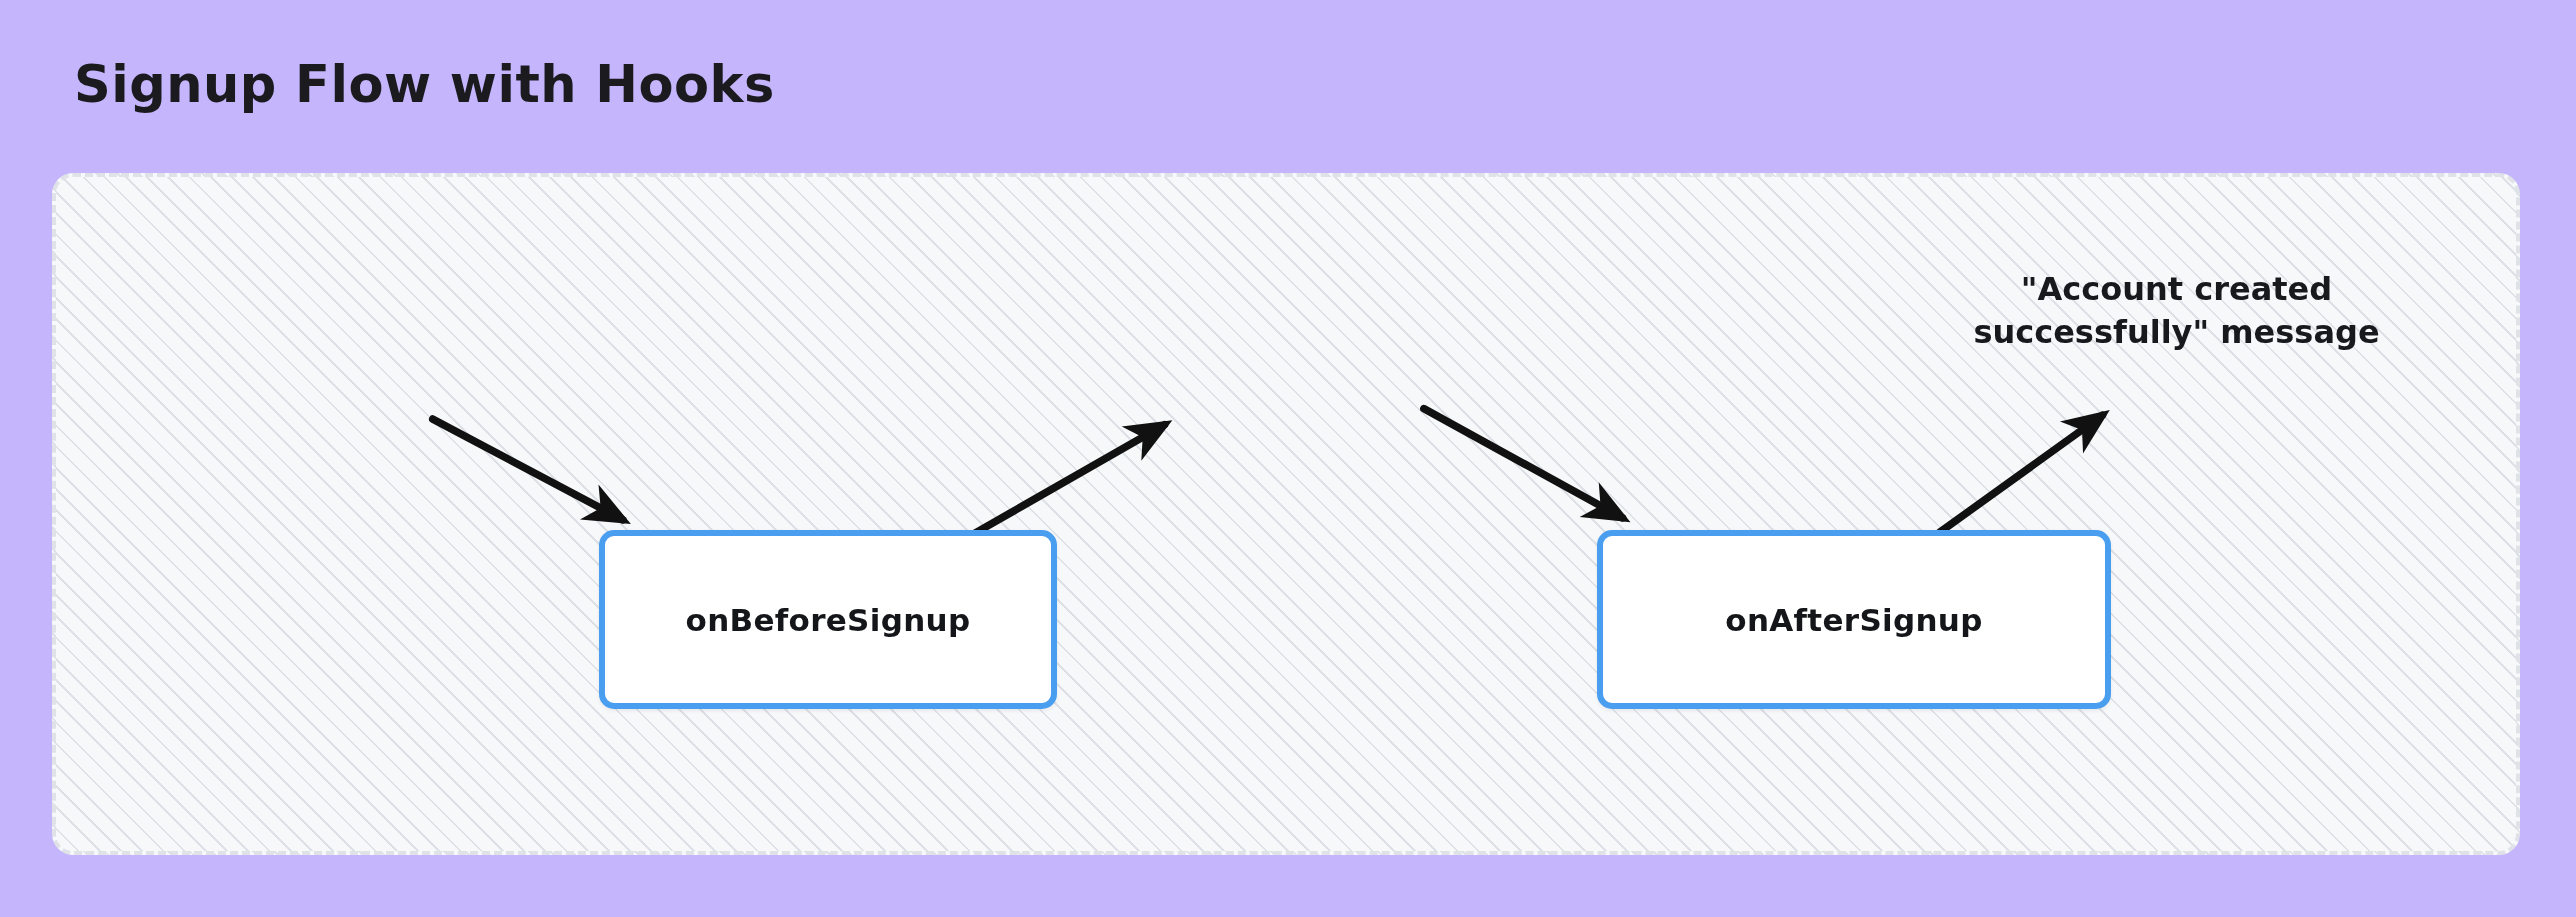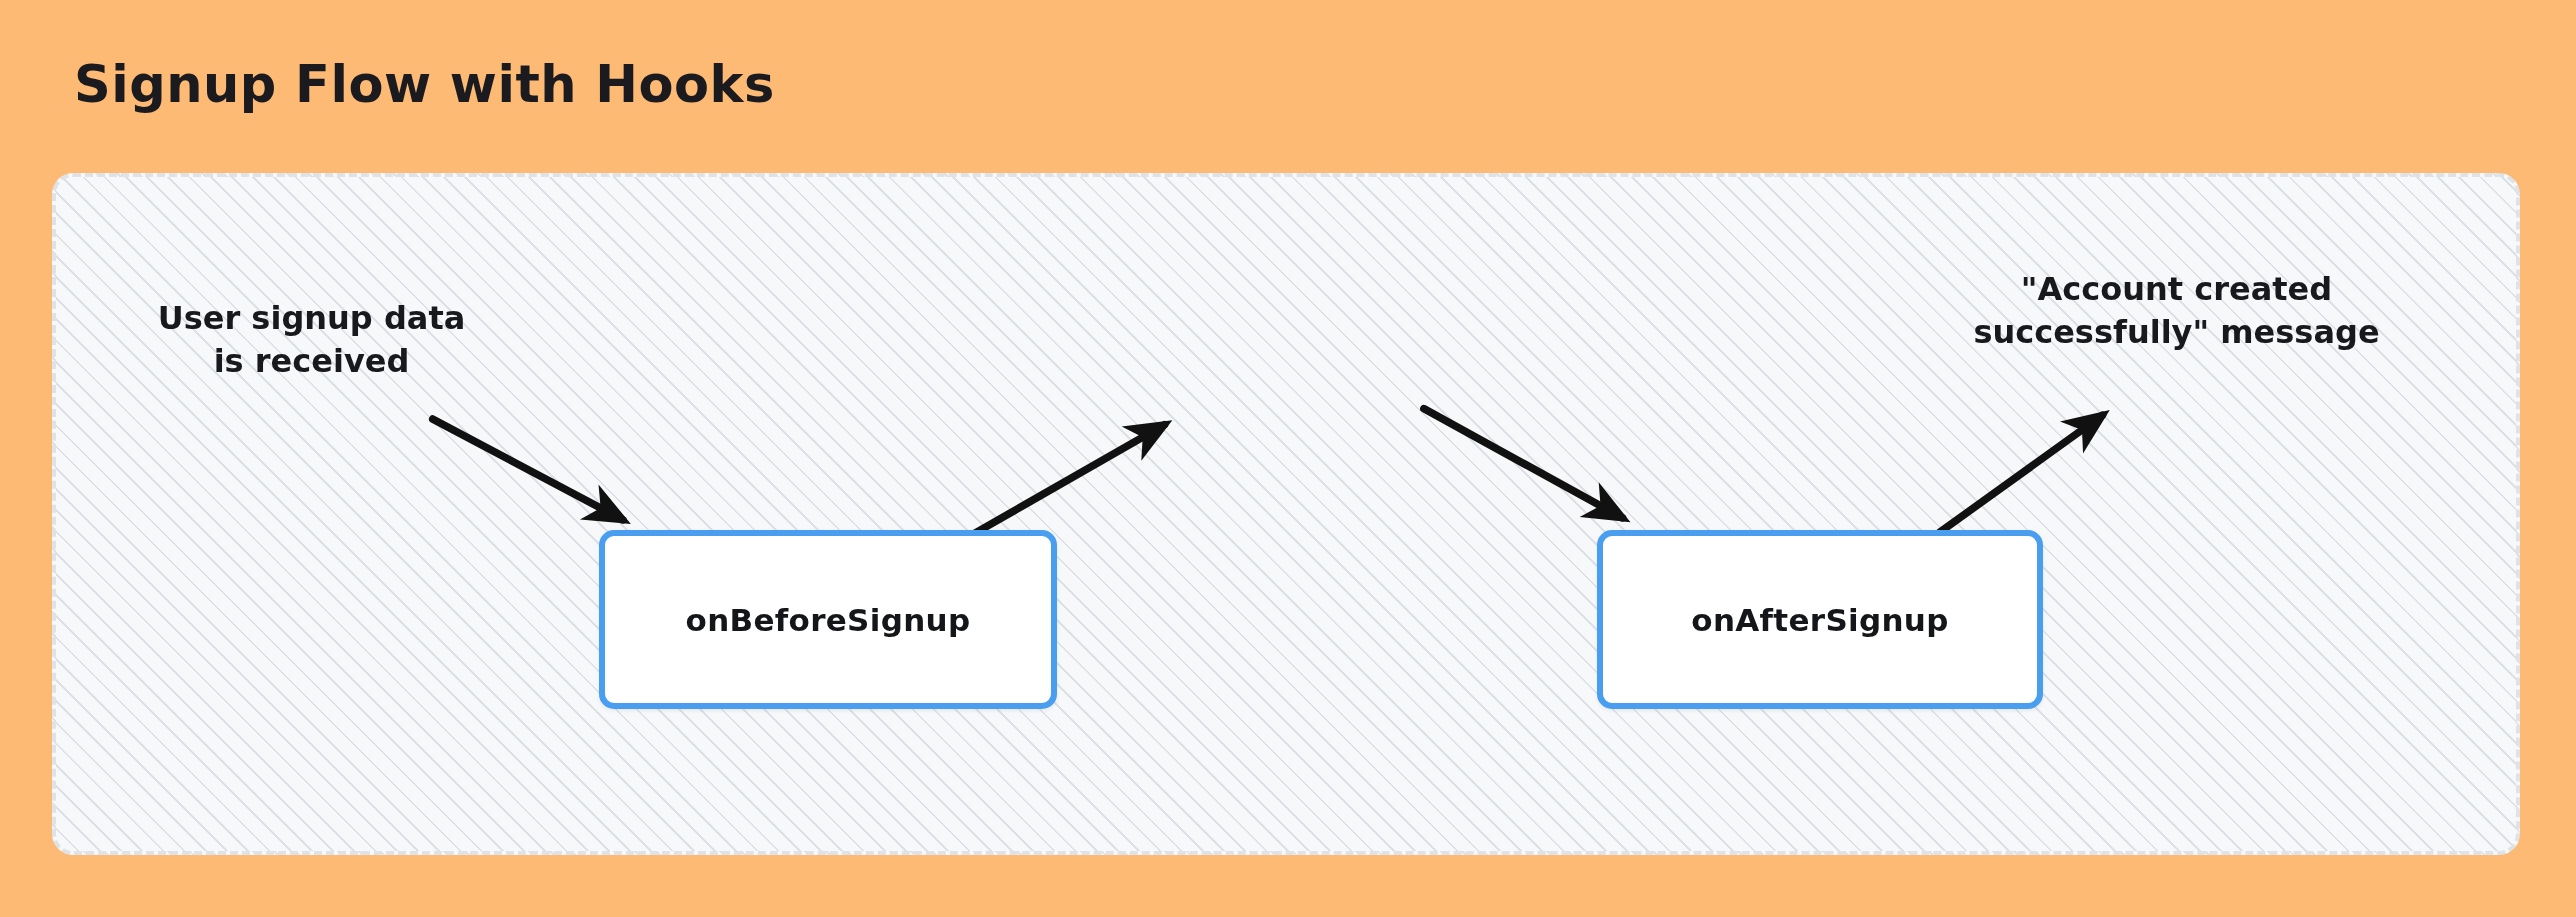--- a/index.html
+++ b/index.html
@@ -11,21 +11,21 @@
     width: 2576px;
     height: 917px;
     font-family: "DejaVu Sans", sans-serif;
     overflow: hidden;
   }
 
   #page {
     position: relative;
     width: 2576px;
     height: 917px;
-    background: #fdba74;
+    background: #c4b5fd;
   }
 
   
   .diagram-title {
     position: absolute;
     left: 74px;
     top: 55px;
     font-size: 51px;
     font-weight: 700;
     letter-spacing: 0.5px;
@@ -82,21 +82,21 @@
   .hook-node .hook-label {
     font-size: 31px;
     font-weight: 700;
     color: #14161a;
     letter-spacing: 0.3px;
     white-space: nowrap;
     font-family: "DejaVu Sans", sans-serif;
   }
 
   #node-before { left: 599px; top: 530px; width: 458px; height: 179px; }
-  #node-after  { left: 1597px; top: 530px; width: 446px; height: 179px; }
+  #node-after  { left: 1597px; top: 530px; width: 514px; height: 179px; }
 
   
   .annotation {
     position: absolute;
     font-size: 32px;
     font-weight: 700;
     line-height: 1.35;
     color: #17191d;
     text-align: center;
     white-space: pre-line;
@@ -124,22 +124,20 @@
 
     <line x1="455" y1="441" x2="655" y2="547" stroke="#111111" stroke-width="8" stroke-linecap="round" marker-end="url(#arrowhead)"></line>
 
     <line x1="1024" y1="562" x2="1225" y2="447" stroke="#111111" stroke-width="8" stroke-linecap="round" marker-end="url(#arrowhead)"></line>
 
     <line x1="1498" y1="430" x2="1707" y2="545" stroke="#111111" stroke-width="8" stroke-linecap="round" marker-end="url(#arrowhead)"></line>
 
     <line x1="2041" y1="560" x2="2212" y2="437" stroke="#111111" stroke-width="8" stroke-linecap="round" marker-end="url(#arrowhead)"></line>
   </svg>
 
-  <div class="annotation" id="ann-input">User signup data
-is received</div>
 
 
   <div class="annotation" id="ann-message">"Account created
 successfully" message</div>
 
   <div class="hook-node" id="node-before">
     <span class="hook-label">onBeforeSignup</span>
   </div>
 
   <div class="hook-node" id="node-after">

